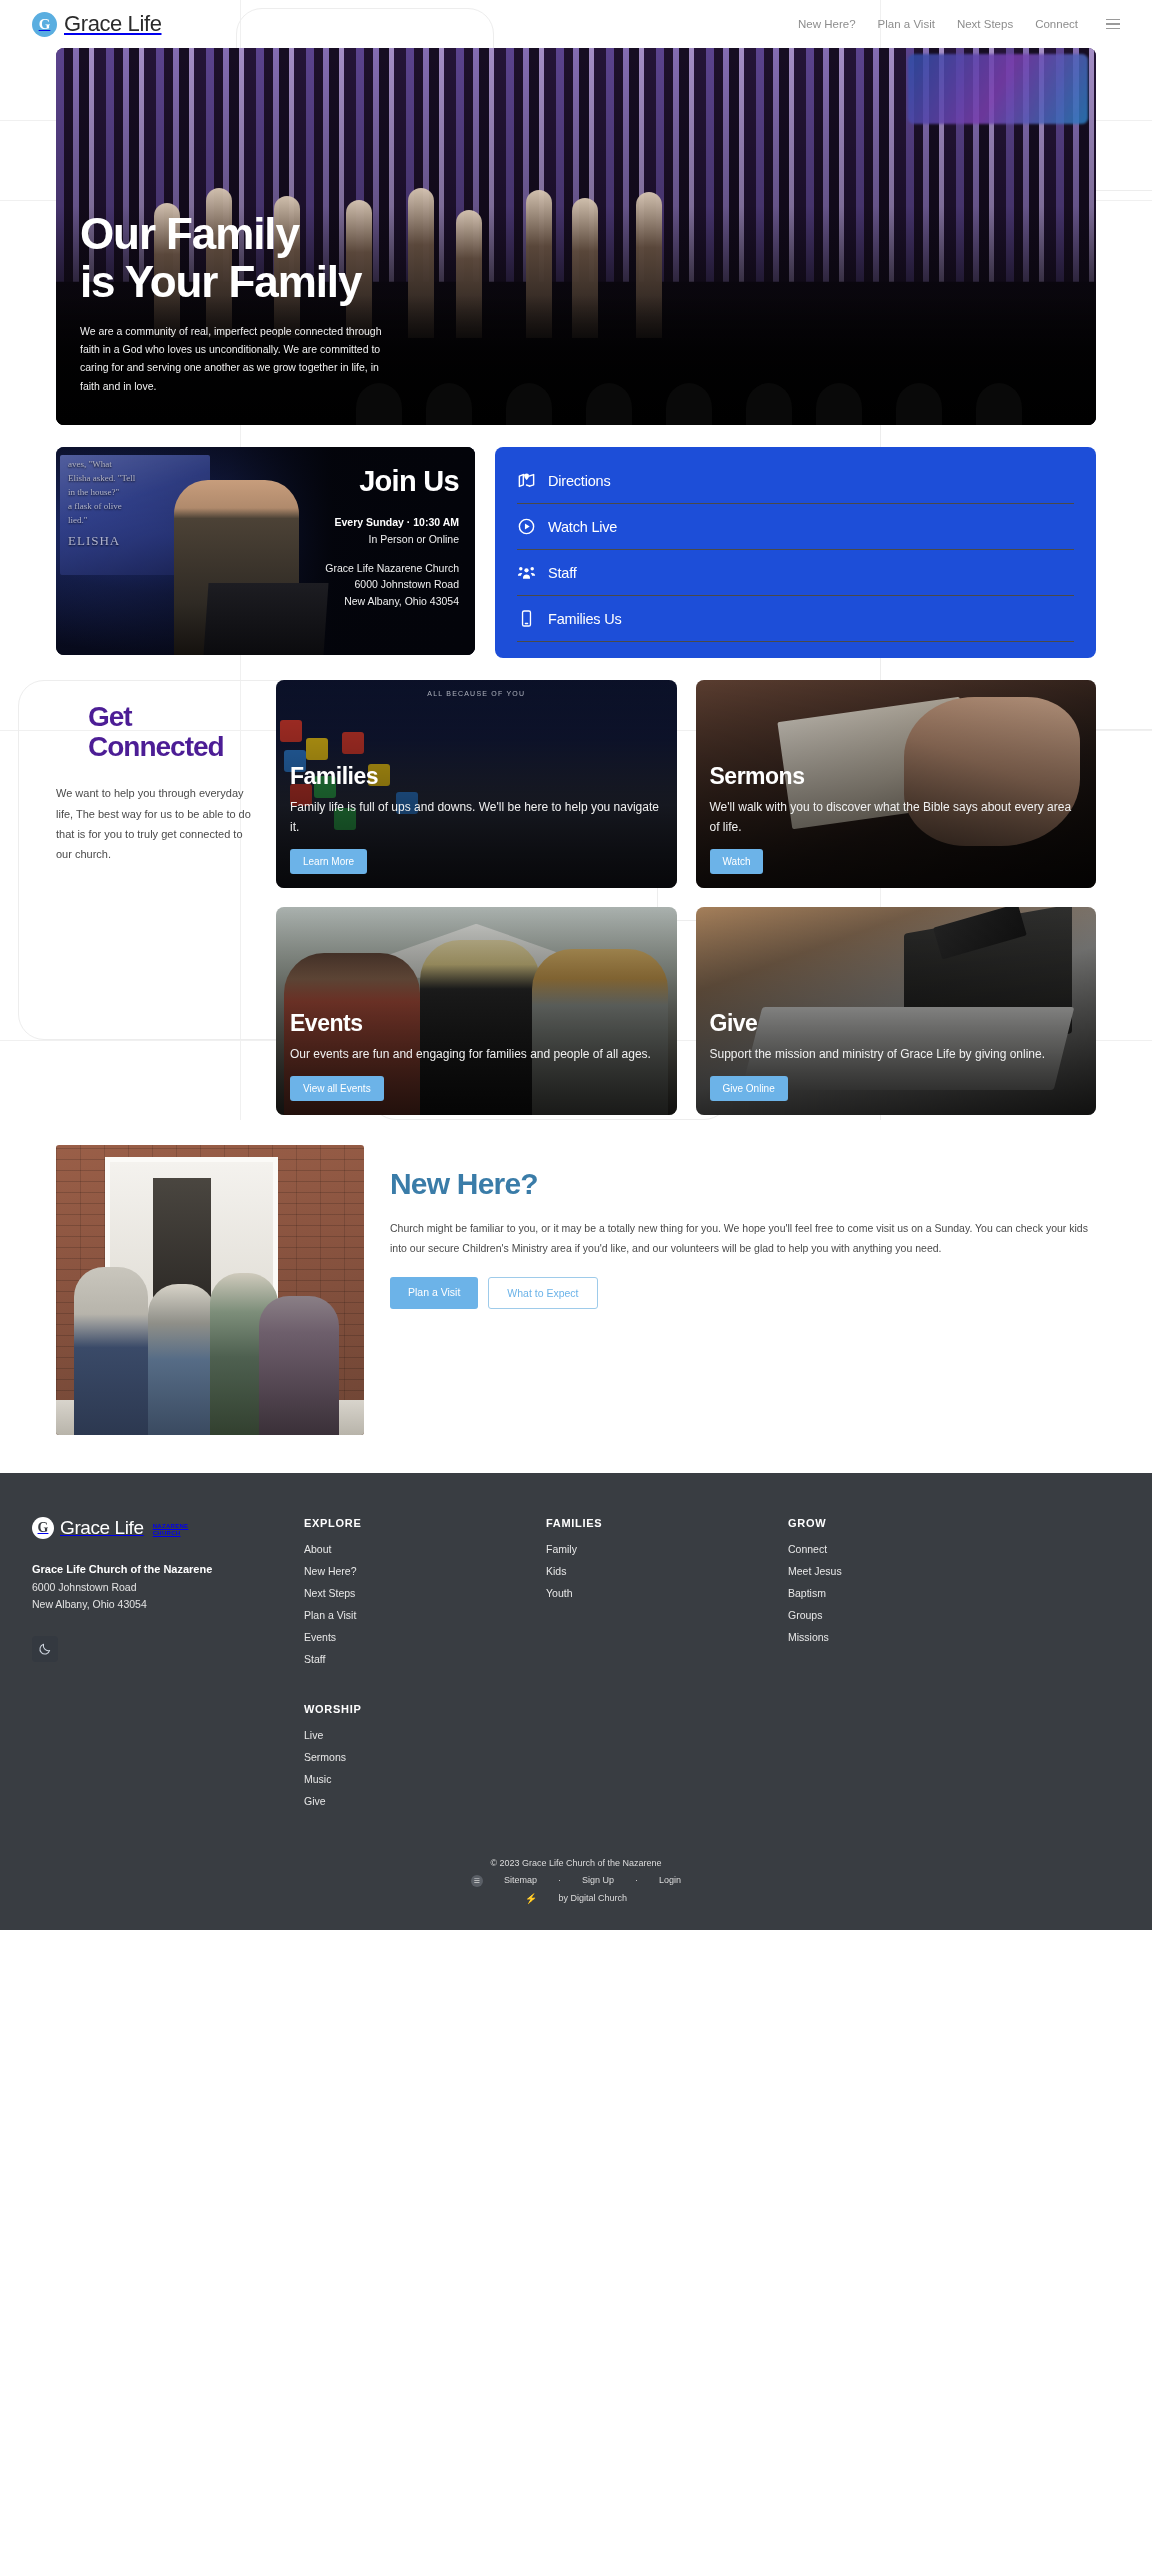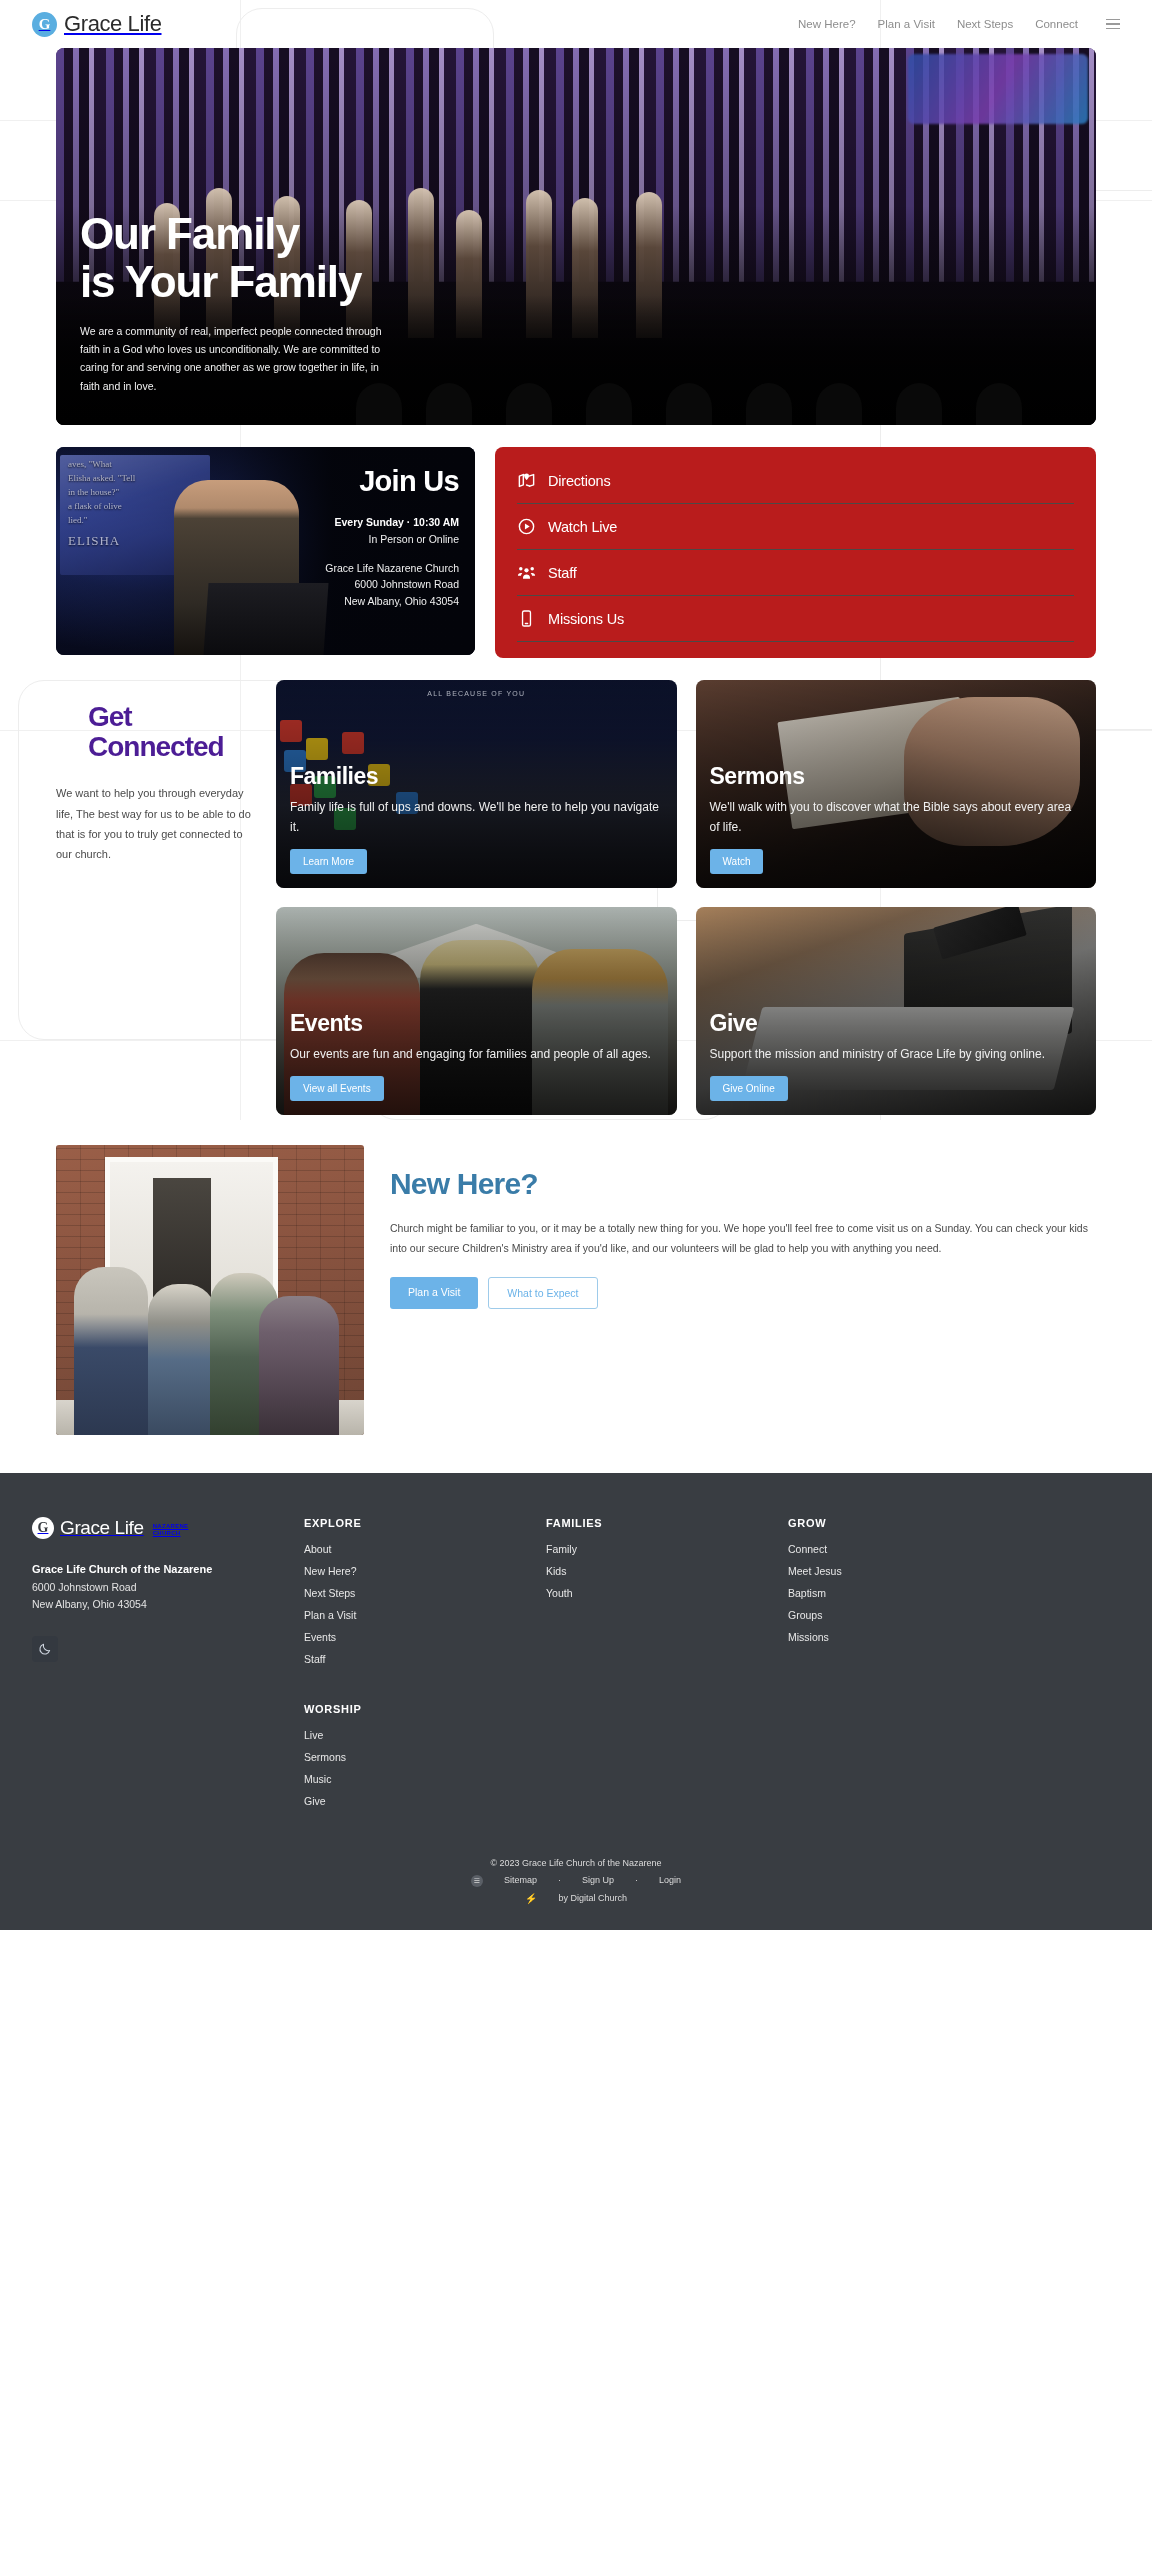--- a/index.html
+++ b/index.html
@@ -132,21 +132,21 @@
   }
   .join-h {
     color: #fff; font-size: 29px; font-weight: 700; letter-spacing: -.7px;
     margin-bottom: 16px;
   }
   .join-line-b { color: #fff; font-size: 10.5px; font-weight: 700; line-height: 1.6; }
   .join-line { color: #f0f0f0; font-size: 10.5px; line-height: 1.6; }
   .join-gap { height: 12px; }
 
   .links-card {
-    flex: 1 1 auto; background: #b91c1c; border-radius: 8px;
+    flex: 1 1 auto; background: #1d4ed8; border-radius: 8px;
     padding: 24px 22px 16px 22px; display: flex; flex-direction: column;
   }
   .link-item {
     display: flex; align-items: center; gap: 12px;
     padding: 0 0 13px 0; margin-bottom: 13px;
     border-bottom: 1px solid #4b4a47; text-decoration: none;
   }
   .link-item:last-child { margin-bottom: 0; }
   .link-item .lbl { color: #fff; font-size: 14.5px; letter-spacing: -.2px; }
   .li-ico { width: 19px; height: 19px; flex: 0 0 19px; color: #fff; }
@@ -486,21 +486,21 @@
         </span>
         <span class="lbl">Staff</span>
       </a>
       <a class="link-item" href="#">
         <span class="li-ico">
           <svg viewBox="0 0 24 24" fill="none" stroke="#fff" stroke-width="1.7" stroke-linejoin="round">
             <rect x="7" y="2.5" width="10" height="19" rx="2"></rect>
             <line x1="10.6" y1="18.3" x2="13.4" y2="18.3" stroke-linecap="round"></line>
           </svg>
         </span>
-        <span class="lbl">Missions Us</span>
+        <span class="lbl">Families Us</span>
       </a>
     </div>
   </section>
 
   <section class="connect">
     <div class="connect-left">
       <h2 class="connect-h">
         <span>Get</span><br>
         <span>Connected</span>
       </h2>

